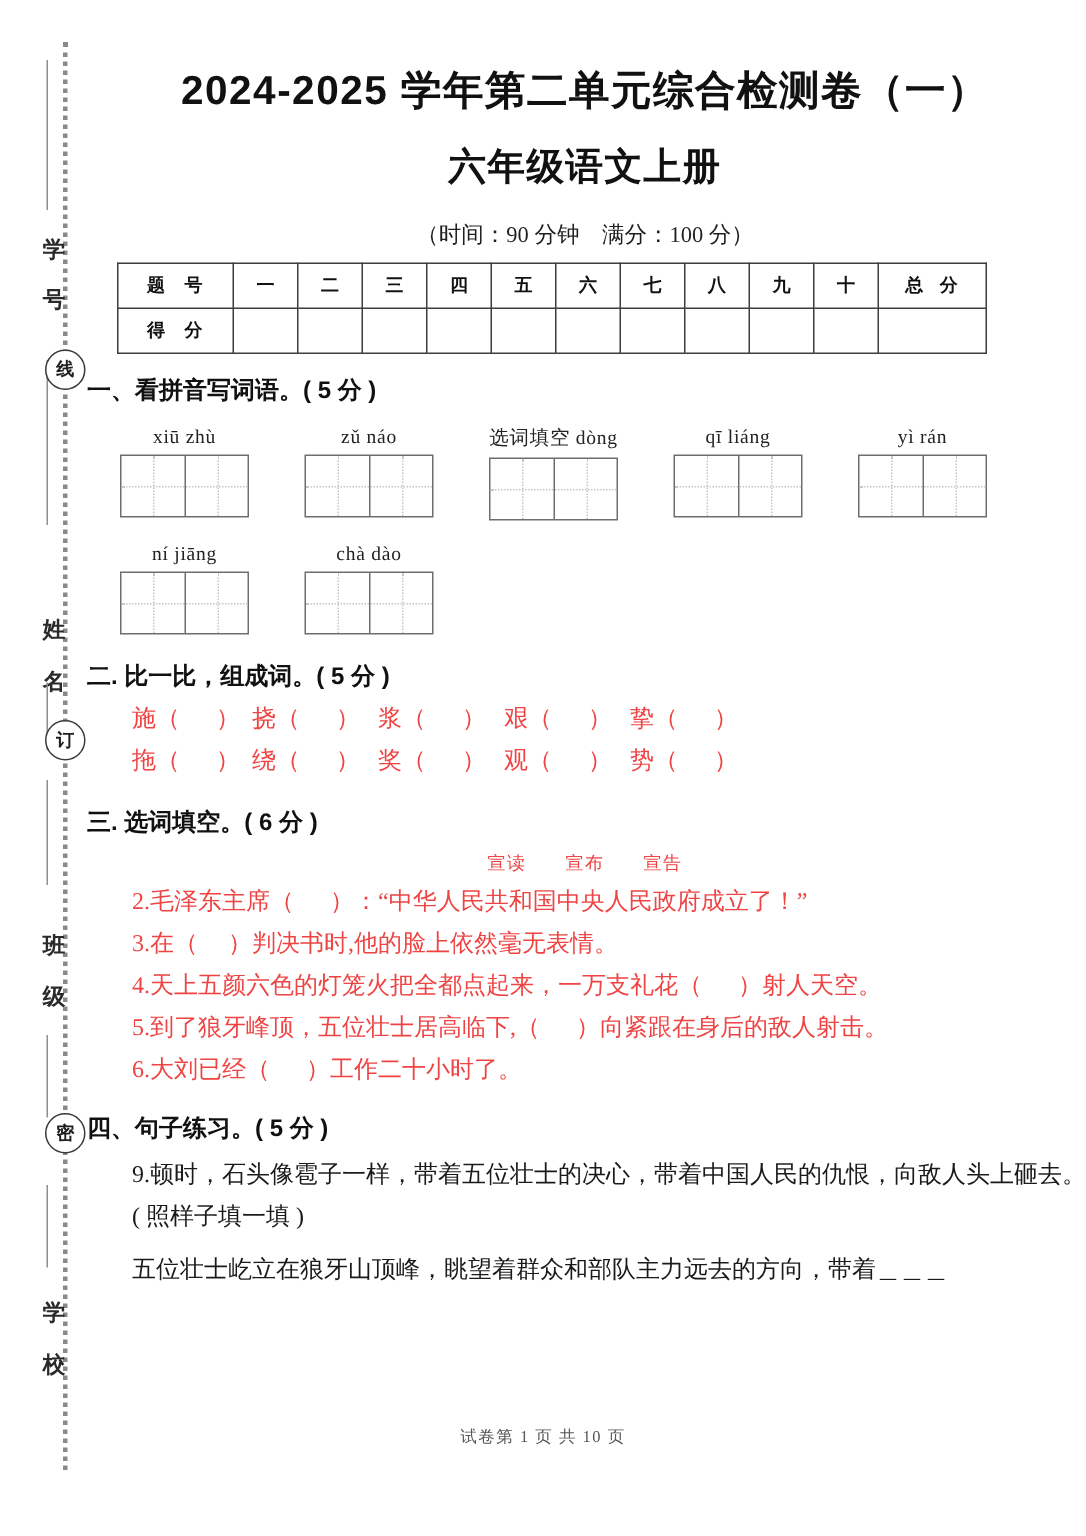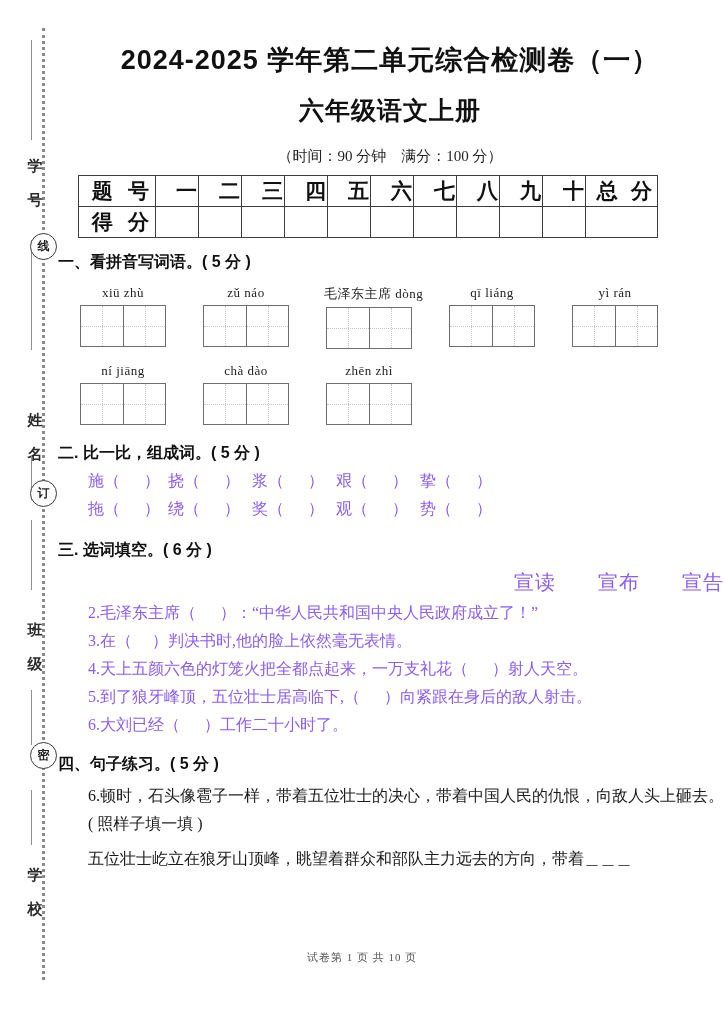--- a/index.html
+++ b/index.html
@@ -96,23 +96,23 @@
   
   .score-table {
     margin: 9px 0 0 22px;
     border-collapse: collapse;
     table-layout: fixed;
     width: 570px;
   }
   .score-table td {
     border: 1px solid #3d3d3d;
     height: 27px;
-    text-align: right;
+    text-align: center;
     vertical-align: middle;
-    font-size: 21px;
+    font-size: 12px;
     font-weight: bold;
     color: #111;
   }
   .score-table td.lbl { width: 70px; letter-spacing: 5px; padding-left: 5px; }
   .score-table td.num { width: 40px; }
   .score-table td.tot { width: 66px; letter-spacing: 4px; padding-left: 4px; }
 
   
   .sec-head {
     font-family: "Liberation Sans", "DejaVu Sans", sans-serif;
@@ -160,28 +160,28 @@
   }
   .tzg-box::after {
     top: 0; bottom: 0; left: 50%;
     border-left: 1px dotted #c6c6c6;
   }
 
   
   .body-line {
     font-family: "Liberation Serif", "DejaVu Serif", serif;
     font-size: 16px;
-    color: #8b5cf6;
+    color: #ef4444;
     white-space: pre;
   }
   .q-line { padding-left: 32px; margin-top: 7px; }
   .word-bank {
-    text-align: right;
+    text-align: center;
     margin-top: 8px;
-    font-size: 20px;
+    font-size: 12px;
     letter-spacing: 1px;
     white-space: pre;
   }
   .cmp-row {
     padding-left: 32px;
     margin-top: 7px;
     font-size: 16px;
     white-space: pre;
   }
   .wrap-line {
@@ -276,21 +276,21 @@
         </div>
     </div>
     <div class="py-cell">
       <div class="py-text">zǔ  náo</div>
       <div class="tzg">
           <div class="tzg-box"></div>
           <div class="tzg-box"></div>
         </div>
     </div>
     <div class="py-cell">
-      <div class="py-text">毛泽东主席 dòng</div>
+      <div class="py-text">选词填空 dòng</div>
       <div class="tzg">
           <div class="tzg-box"></div>
           <div class="tzg-box"></div>
         </div>
     </div>
     <div class="py-cell">
       <div class="py-text">qī liáng</div>
       <div class="tzg">
           <div class="tzg-box"></div>
           <div class="tzg-box"></div>
@@ -308,45 +308,38 @@
   <div class="py-row" style="margin-top:14px;">
     <div class="py-cell">
       <div class="py-text">ní jiāng</div>
       <div class="tzg">
           <div class="tzg-box"></div>
           <div class="tzg-box"></div>
         </div>
     </div>
     <div class="py-cell">
       <div class="py-text">chà dào</div>
-      <div class="tzg">
-          <div class="tzg-box"></div>
-          <div class="tzg-box"></div>
-        </div>
-    </div>
-    <div class="py-cell">
-      <div class="py-text">zhēn zhì</div>
       <div class="tzg">
           <div class="tzg-box"></div>
           <div class="tzg-box"></div>
         </div>
     </div>
   </div>
 
   <div class="sec-head" style="margin:18px 0 0 2px;">二. 比一比，组成词。( 5 分 )</div>
   <div class="cmp-row body-line">施（      ）  挠（      ）   浆（      ）   艰（      ）   挚（      ）</div>
   <div class="cmp-row body-line">拖（      ）  绕（      ）   奖（      ）   观（      ）   势（      ）</div>
 
   <div class="sec-head" style="margin:20px 0 0 2px;">三. 选词填空。( 6 分 )</div>
   <div class="word-bank body-line">宣读　　宣布　　宣告</div>
   <div class="q-line body-line">2.毛泽东主席（      ）：“中华人民共和国中央人民政府成立了！”</div>
   <div class="q-line body-line">3.在（     ）判决书时,他的脸上依然毫无表情。</div>
   <div class="q-line body-line">4.天上五颜六色的灯笼火把全都点起来，一万支礼花（      ）射人天空。</div>
   <div class="q-line body-line">5.到了狼牙峰顶，五位壮士居高临下,（      ）向紧跟在身后的敌人射击。</div>
   <div class="q-line body-line">6.大刘已经（      ）工作二十小时了。</div>
 
   <div class="sec-head" style="margin:18px 0 0 2px;">四、句子练习。( 5 分 )</div>
-  <div class="wrap-line">6.顿时，石头像雹子一样，带着五位壮士的决心，带着中国人民的仇恨，向敌人头上砸去。( 照样子填一填 )</div>
+  <div class="wrap-line">9.顿时，石头像雹子一样，带着五位壮士的决心，带着中国人民的仇恨，向敌人头上砸去。( 照样子填一填 )</div>
   <div class="wrap-line">五位壮士屹立在狼牙山顶峰，眺望着群众和部队主力远去的方向，带着＿＿＿</div>
 
 </div>
 
 <div class="footer">试卷第 1 页 共 10 页</div>
 
 </body></html>

